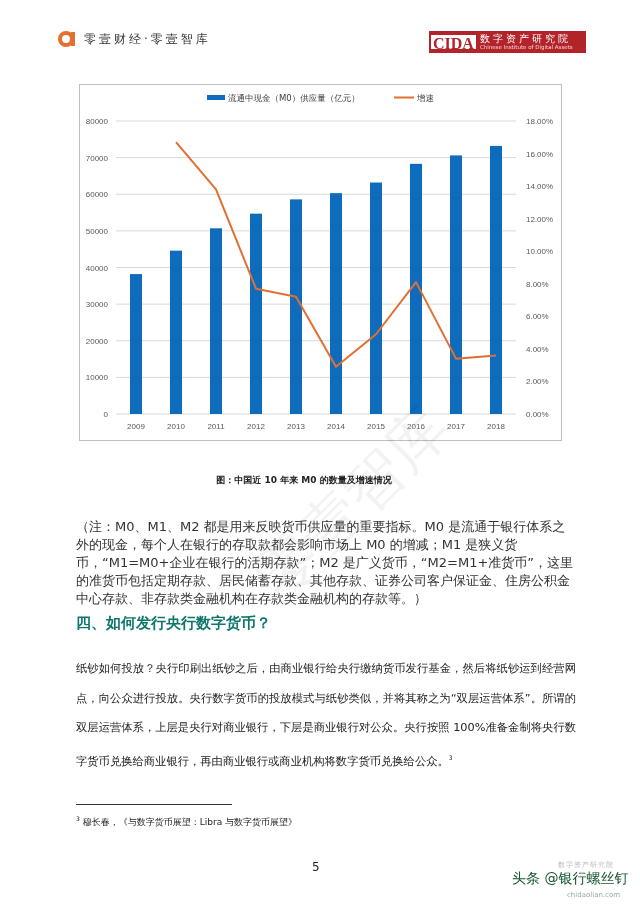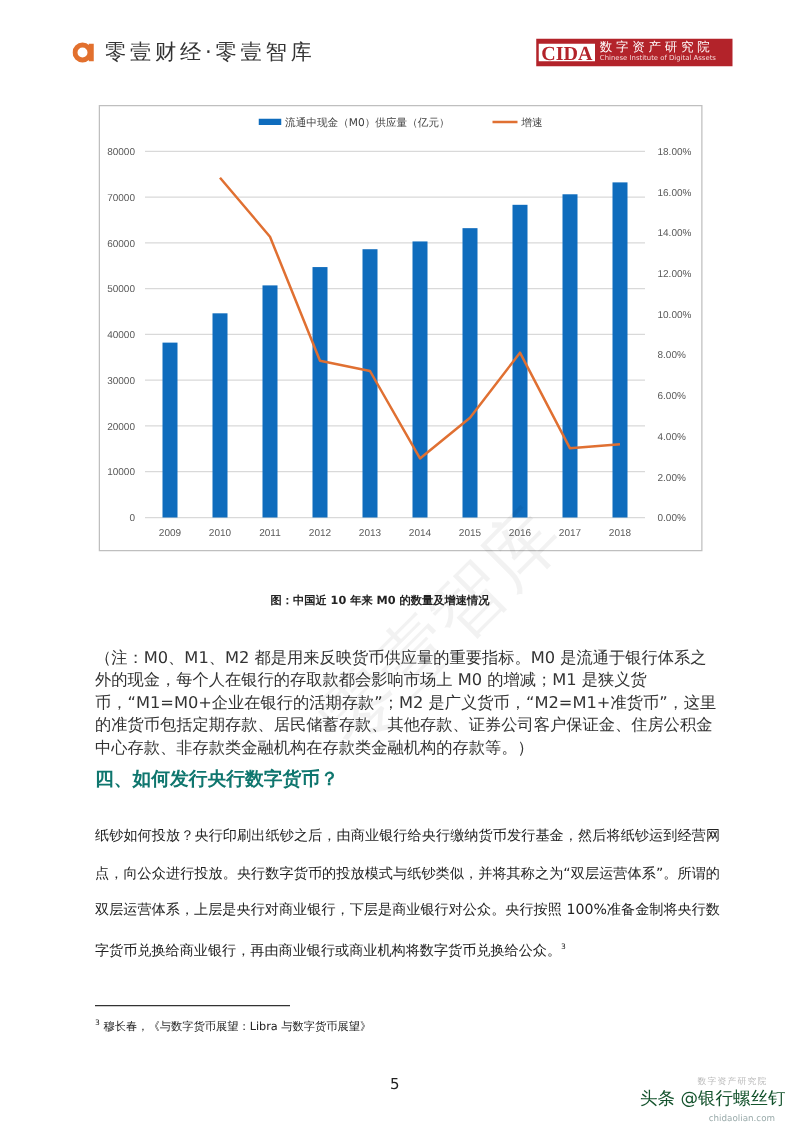--- a/index.html
+++ b/index.html
@@ -4,21 +4,21 @@
 <style>
   html, body { margin: 0; padding: 0; }
   body {
     width: 640px; height: 906px; background: #ffffff; position: relative; overflow: hidden;
     font-family: "DejaVu Sans", "Liberation Sans", sans-serif; color: #222;
   }
   .header-left { position: absolute; left: 58px; top: 30px; display: flex; align-items: center; }
   .logo-a {
     width: 18px; height: 18px; position: relative; margin-right: 8px;
   }
-  .brand-text { font-size: 17px; letter-spacing: 3px; color: #333; }
+  .brand-text { font-size: 12px; letter-spacing: 3px; color: #333; }
   .header-right {
     position: absolute; left: 429px; top: 31px; height: 22px; width: 157px;
     background: #b3232a; display: flex; align-items: center;
   }
   .cida-box {
     background: #fff; color: #b3232a; font-family: "Liberation Serif", serif; font-size: 16px;
     font-weight: bold; margin-left: 2px; padding: 0 2px; height: 14px; line-height: 18px; letter-spacing: 0px;
   }
   .cida-text { display: flex; flex-direction: column; margin-left: 4px; line-height: 1; }
   .cida-cn { color: #fff; font-size: 10px; letter-spacing: 3px; }

